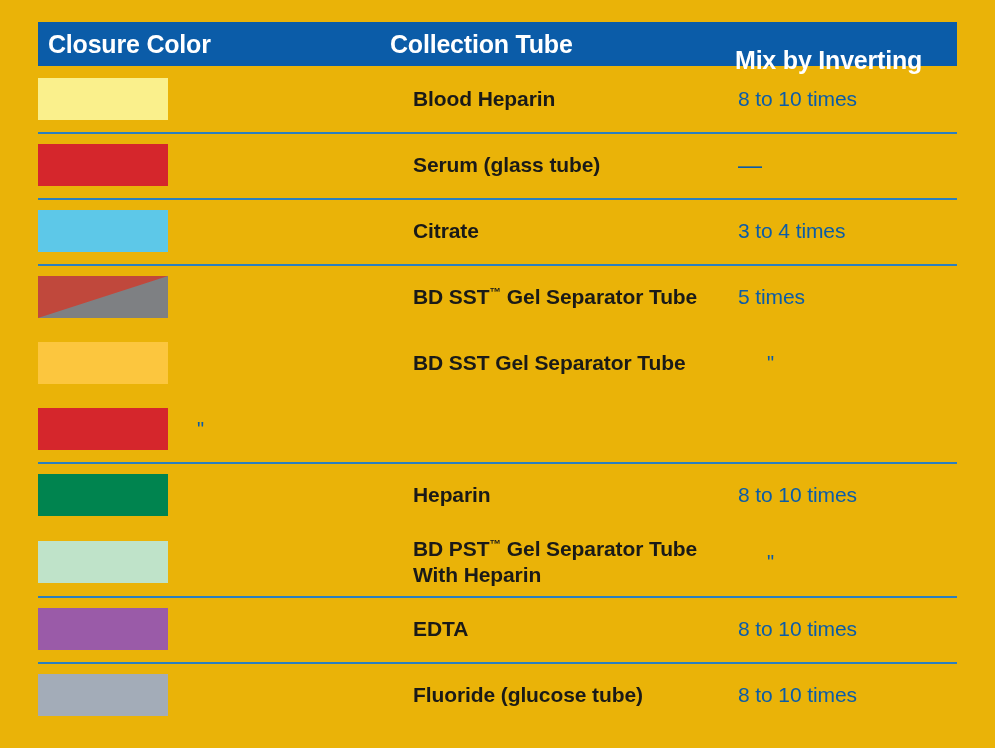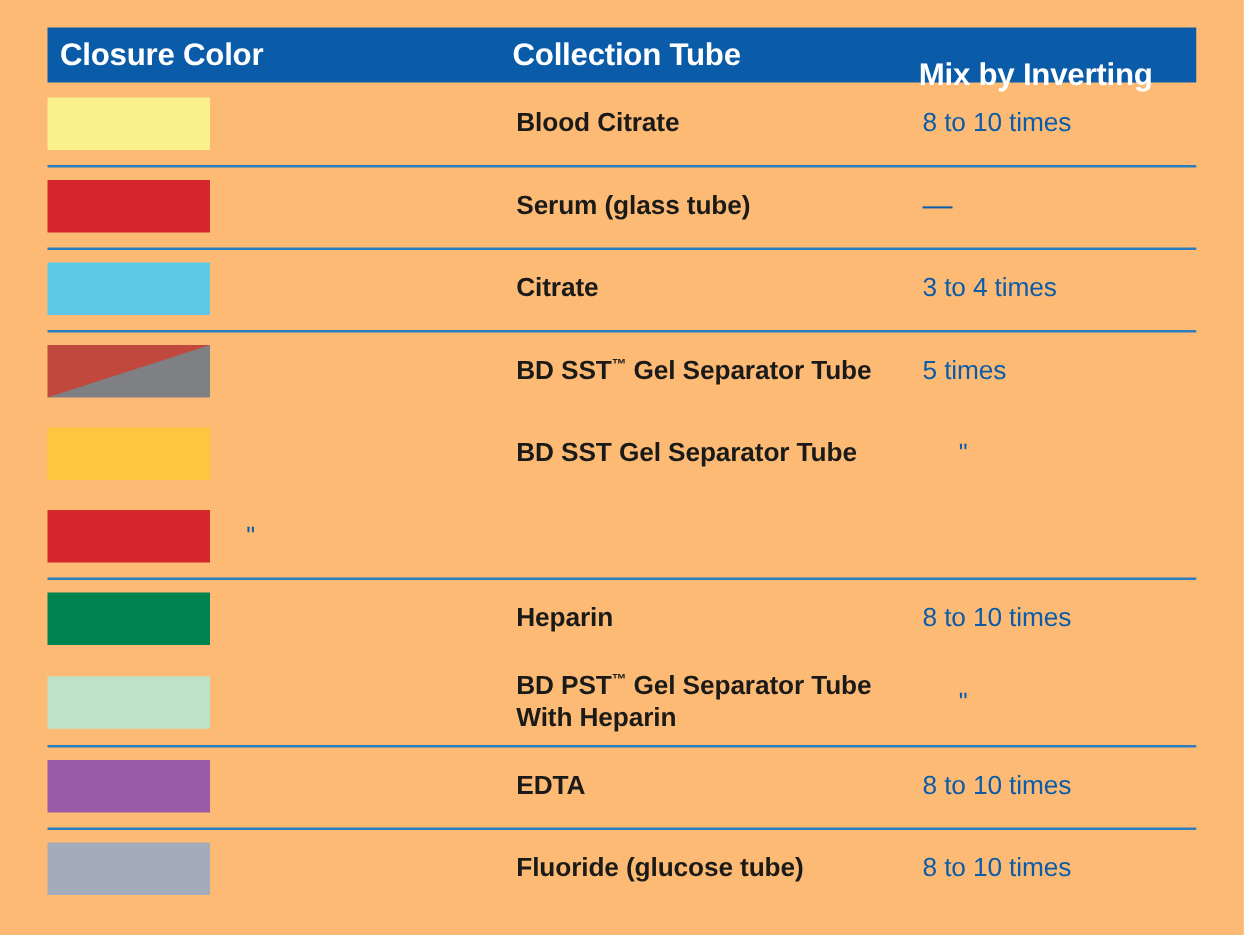--- a/index.html
+++ b/index.html
@@ -12,21 +12,21 @@
     width: 995px;
     height: 748px;
     overflow: hidden;
     font-family: "Liberation Sans", sans-serif;
     -webkit-font-smoothing: antialiased;
   }
   #page {
     position: relative;
     width: 995px;
     height: 748px;
-    background: #fdba74;
+    background: #eab308;
     box-sizing: border-box;
   }
 
   
   .table-header {
     position: absolute;
     left: 38px;
     top: 22px;
     width: 919px;
     height: 44px;
@@ -35,21 +35,21 @@
     align-items: center;
   }
   .th {
     color: #FFFFFF;
     font-size: 25px;
     font-weight: bold;
     letter-spacing: -0.2px;
     white-space: nowrap;
   }
   .th-closure  { position: absolute; left: 10px; }
-  .th-tube     { position: absolute; left: 372px; }
+  .th-tube     { position: absolute; left: 352px; }
   .th-mix      { position: absolute; left: 697px; margin-top: 32px; }
 
   
   .rows {
     position: absolute;
     left: 0;
     top: 66px;
     width: 995px;
   }
   .row {
@@ -129,21 +129,21 @@
     <span class="th th-closure">Closure Color</span>
     <span class="th th-tube">Collection Tube</span>
     <span class="th th-mix">Mix by Inverting</span>
   </div>
 
   <div class="rows" id="rows-container">
       <div class="row no-divider">
         <div class="cell-swatch">
           <div class="swatch" style="background: rgb(250, 240, 140);"></div>
         </div>
-        <div class="cell-tube"><span>Blood Citrate</span></div>
+        <div class="cell-tube"><span>Blood Heparin</span></div>
         <div class="cell-mix">8 to 10 times</div>
       </div>
       <div class="row">
         <div class="divider"></div>
         <div class="cell-swatch">
           <div class="swatch" style="background: rgb(213, 38, 44);"></div>
         </div>
         <div class="cell-tube"><span>Serum (glass tube)</span></div>
         <div class="cell-mix dash">—</div>
       </div>

